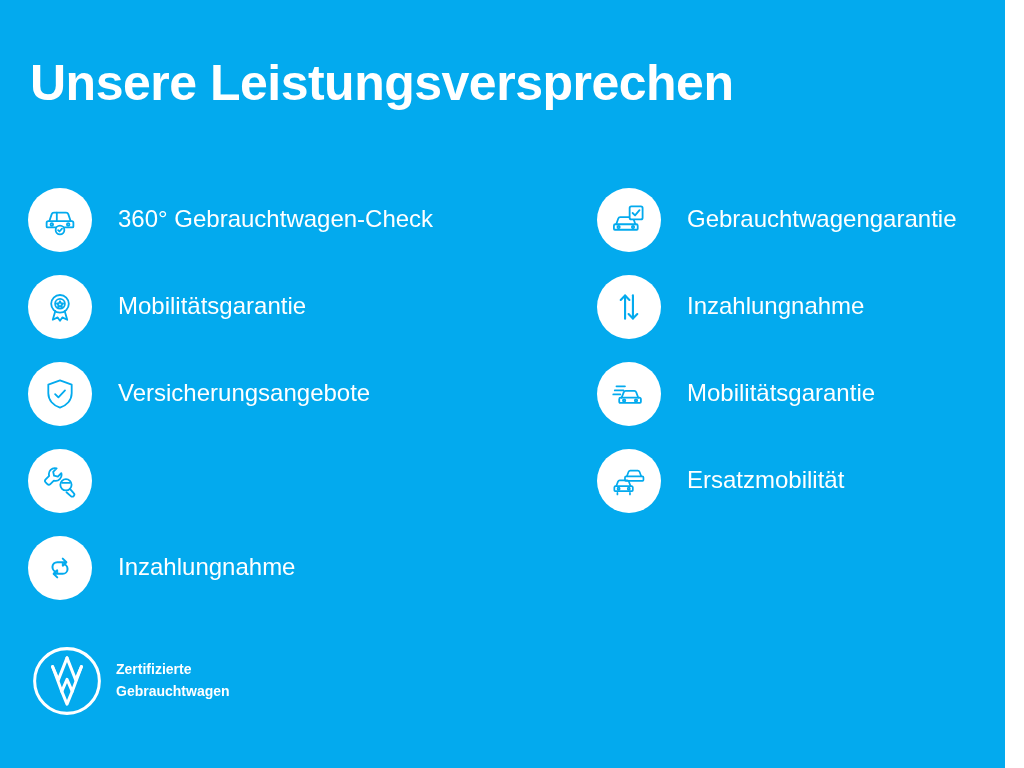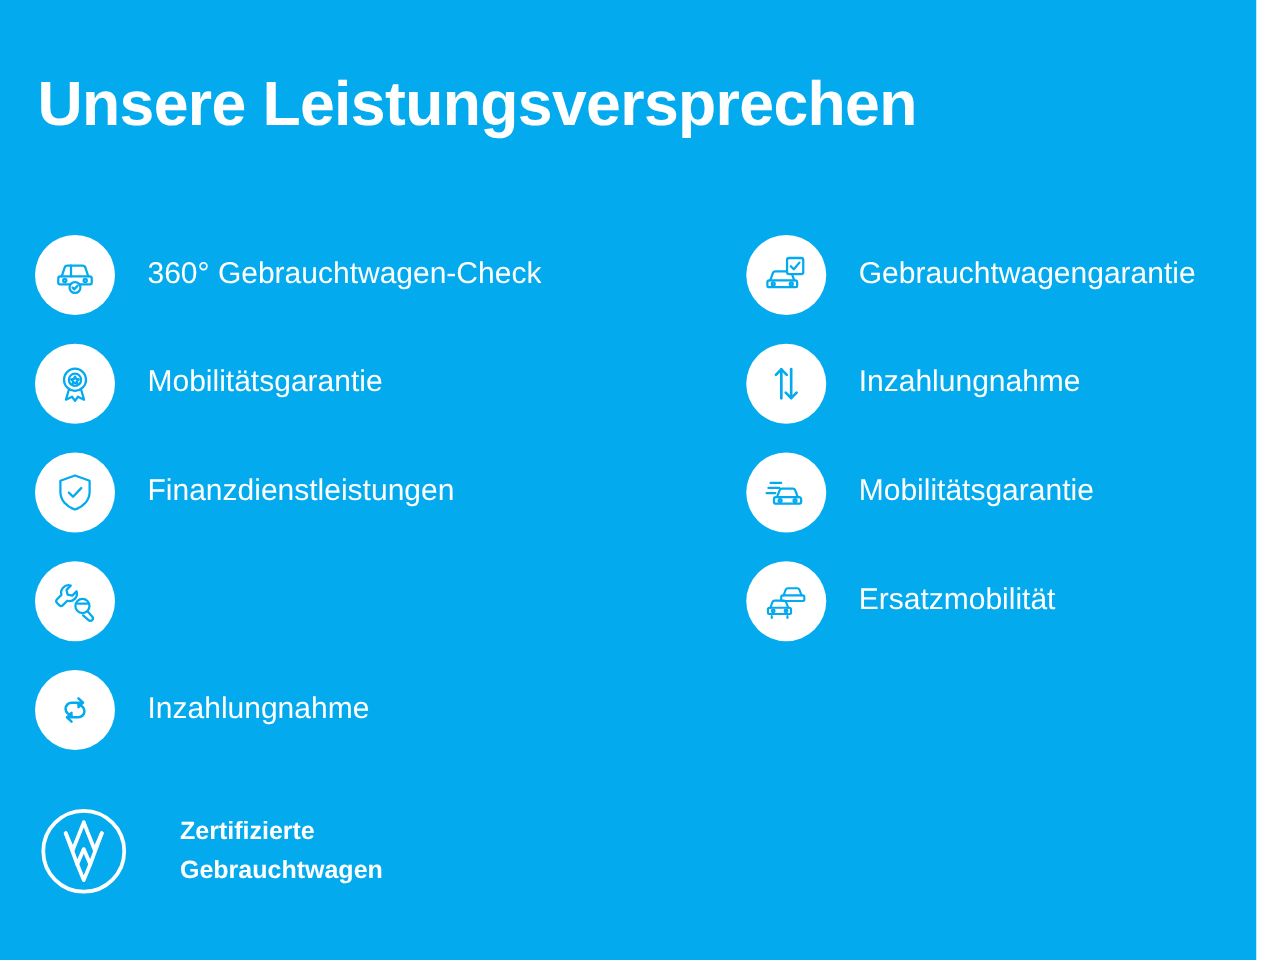--- a/index.html
+++ b/index.html
@@ -93,22 +93,22 @@
     width: 74px;
     height: 74px;
     min-width: 74px;
   }
   .vw-logo svg {
     width: 74px;
     height: 74px;
     display: block;
   }
   .brand-text {
-    margin-left: 40px;
-    font-size: 20px;
+    margin-left: 12px;
+    font-size: 14px;
     font-weight: bold;
     color: #FFFFFF;
     line-height: 1.55;
   }
   .brand-text div {
     white-space: nowrap;
   }
 </style>
 </head>
 <body>
@@ -148,21 +148,21 @@
         <div class="promise-label">Mobilitätsgarantie</div>
       </div>
 
       <div class="promise-row">
         <div class="icon-badge">
           <svg viewBox="0 0 32 32" fill="none" stroke="#03AAEE" stroke-width="1.7" stroke-linecap="round" stroke-linejoin="round">
             <path d="M16 3.2 L27 7.2 v8.2 c0 6.4 -4.6 11.4 -11 13.4 c-6.4 -2 -11 -7 -11 -13.4 V7.2 z"></path>
             <path d="M11.4 16.1 l3.1 3.1 l6.2 -6.5"></path>
           </svg>
         </div>
-        <div class="promise-label">Finanzdienstleistungen</div>
+        <div class="promise-label">Versicherungsangebote</div>
       </div>
 
       <div class="promise-row">
         <div class="icon-badge">
           <svg viewBox="0 0 32 32" fill="none" stroke="#03AAEE" stroke-width="1.7" stroke-linecap="round" stroke-linejoin="round">
             <path d="M12.8 4.2 a5.6 5.6 0 0 0 -7 7 l-3.3 3.3 a2 2 0 0 0 0 2.8 l1.6 1.6 a2 2 0 0 0 2.8 0 l3.3 -3.3 a5.6 5.6 0 0 0 7 -7 l-3.2 3.2 l-3.6 -.8 l-.8 -3.6 z"></path>
             <circle cx="21.6" cy="19.6" r="5.3"></circle>
             <path d="M18.1 17.8 h7"></path>
             <path d="M25.3 23.4 l3.6 4.1 a1.9 1.9 0 0 1 -2.7 2.7 l-4.1 -3.6"></path>
           </svg>

